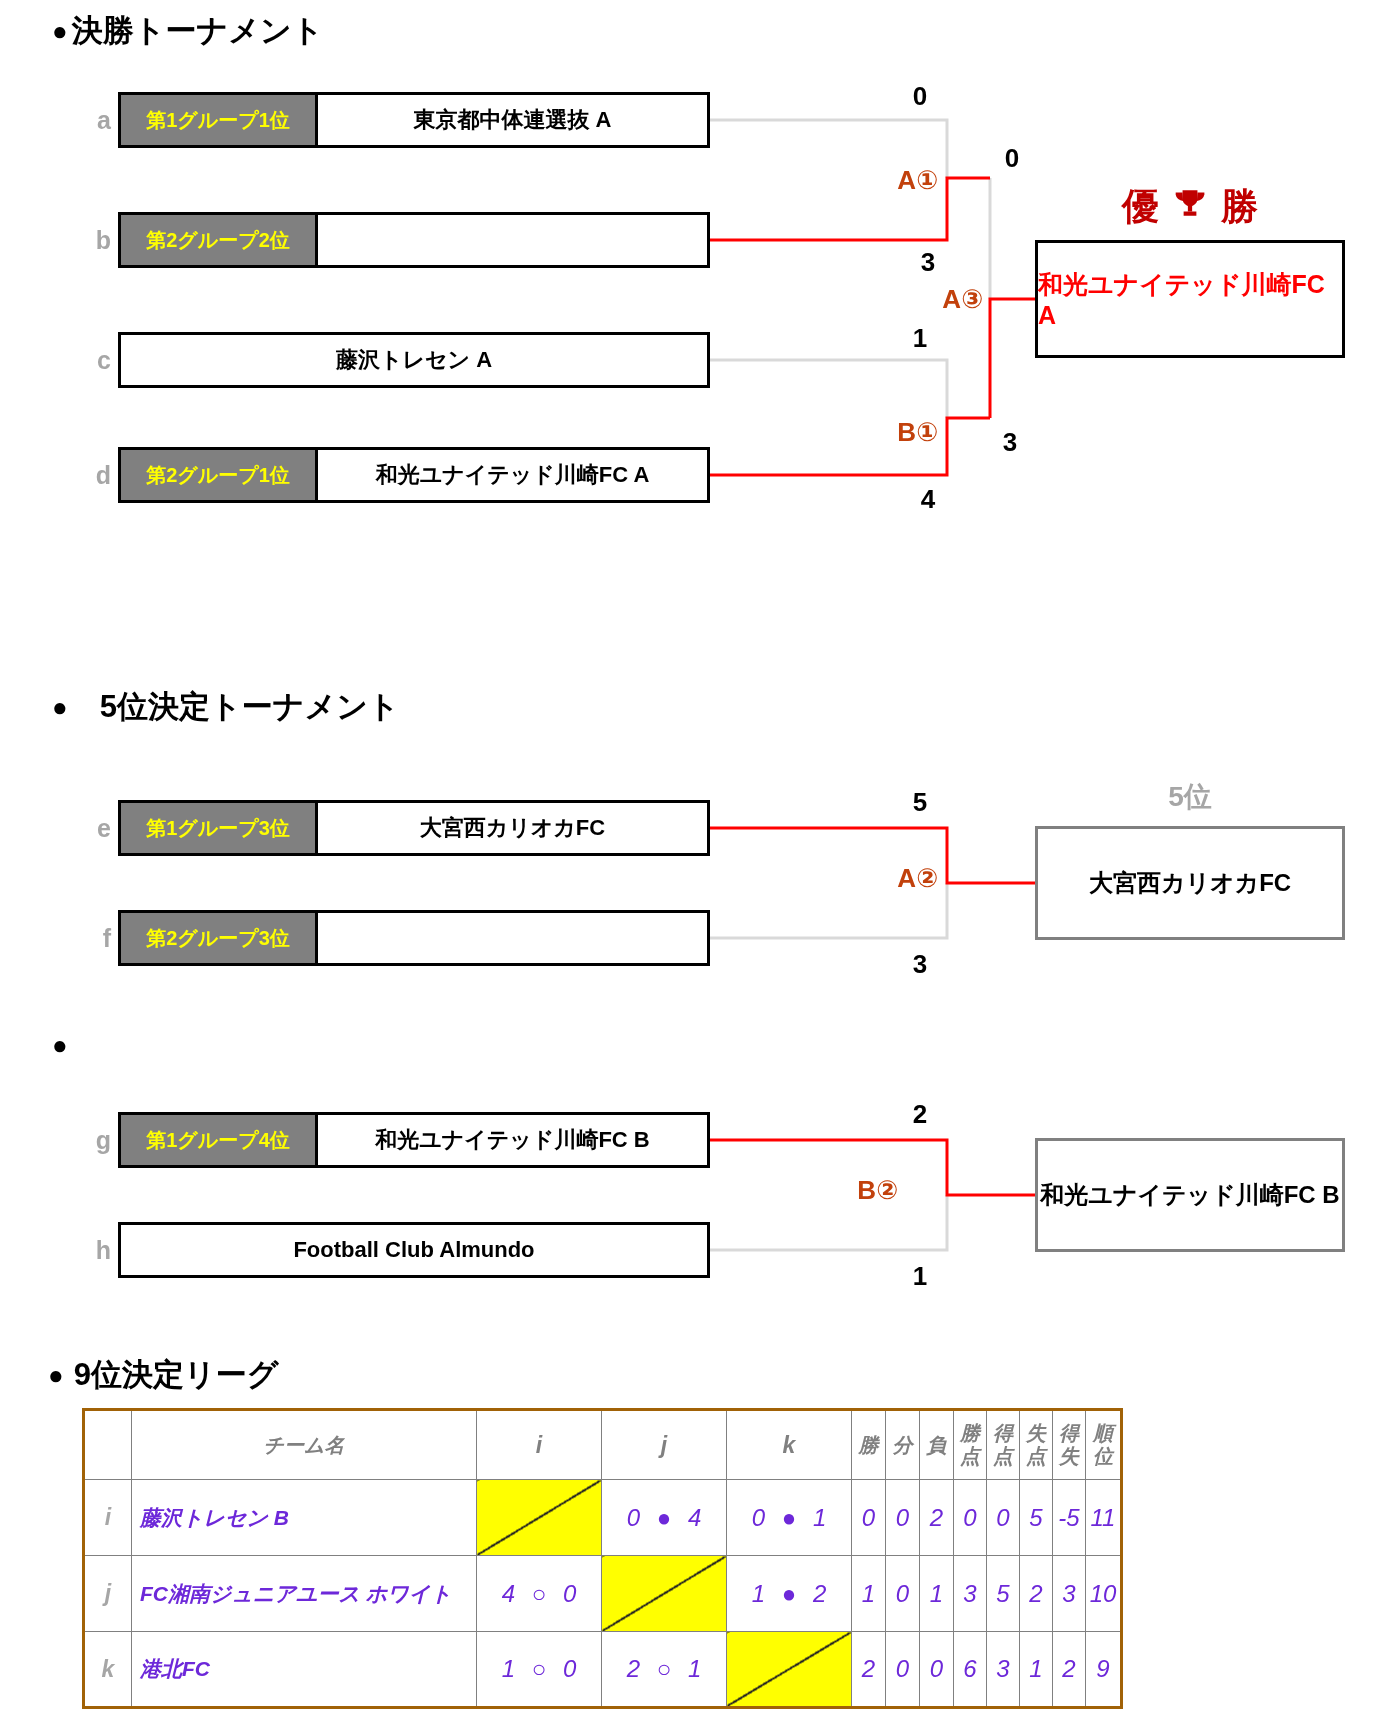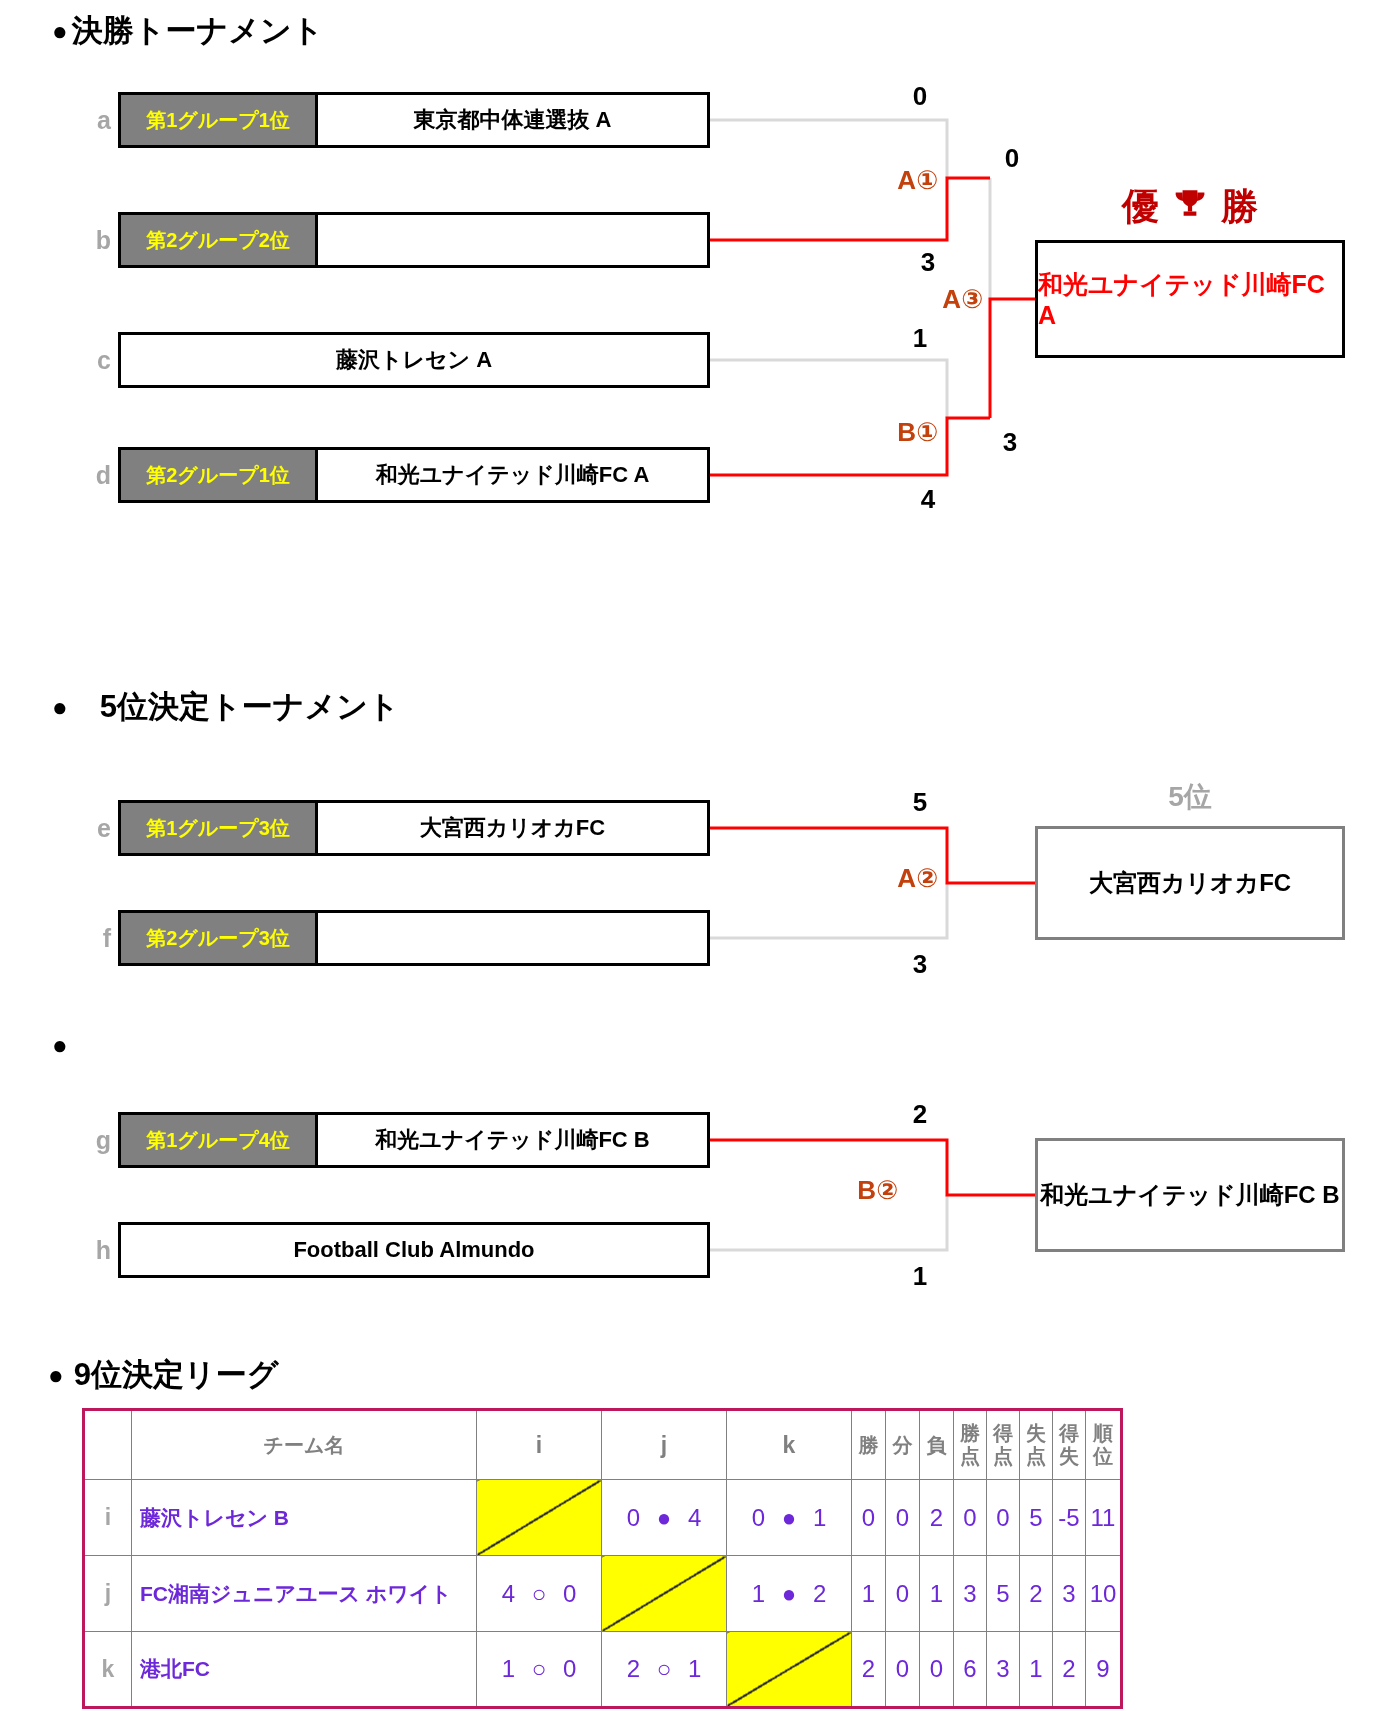--- a/index.html
+++ b/index.html
@@ -27,21 +27,21 @@
 
   
   .result-box{position:absolute;left:1035px;width:310px;box-sizing:border-box;background:#fff;display:flex;align-items:center;justify-content:center;}
   .champion-box{top:240px;height:118px;border:3px solid #000;color:#ff0000;font-weight:bold;font-size:25px;}
   .place-box{height:114px;border:3px solid #808080;color:#000;font-weight:bold;font-size:24px;}
   .place-label{position:absolute;left:1040px;width:300px;text-align:center;color:#a6a6a6;font-weight:bold;font-size:28px;}
   .champ-heading{position:absolute;left:1040px;top:182px;width:300px;display:flex;align-items:center;justify-content:center;gap:14px;color:#c00000;font-weight:bold;font-size:37px;}
   .trophy{display:inline-block;}
 
   
-  #league-table{position:absolute;left:82px;top:1408px;border-collapse:collapse;table-layout:fixed;background:#fff;border:3px solid #be185d;}
+  #league-table{position:absolute;left:82px;top:1408px;border-collapse:collapse;table-layout:fixed;background:#fff;border:3px solid #a16207;font-style:italic;}
   #league-table td,#league-table th{border:1.5px solid #808080;box-sizing:border-box;padding:0;text-align:center;overflow:hidden;}
   #league-table th{color:#808080;font-weight:bold;font-size:20px;line-height:1.15;word-break:break-all;height:70px;}
   #league-table .hd-ijk{font-size:23px;}
   #league-table td{height:76px;font-size:24px;color:#6d28d9;}
   #league-table .row-letter{color:#a6a6a6;font-weight:bold;font-size:23px;}
   #league-table .team-name{text-align:left;padding-left:8px;font-weight:bold;font-size:21px;}
   #league-table .vs{word-spacing:10px;}
   #league-table .diag{background-color:#ffff00;background-image:linear-gradient(to bottom right,transparent calc(50% - 1.5px),#222 calc(50% - 1.5px),#222 calc(50% + .5px),transparent calc(50% + .5px));}
 </style>
 </head>

